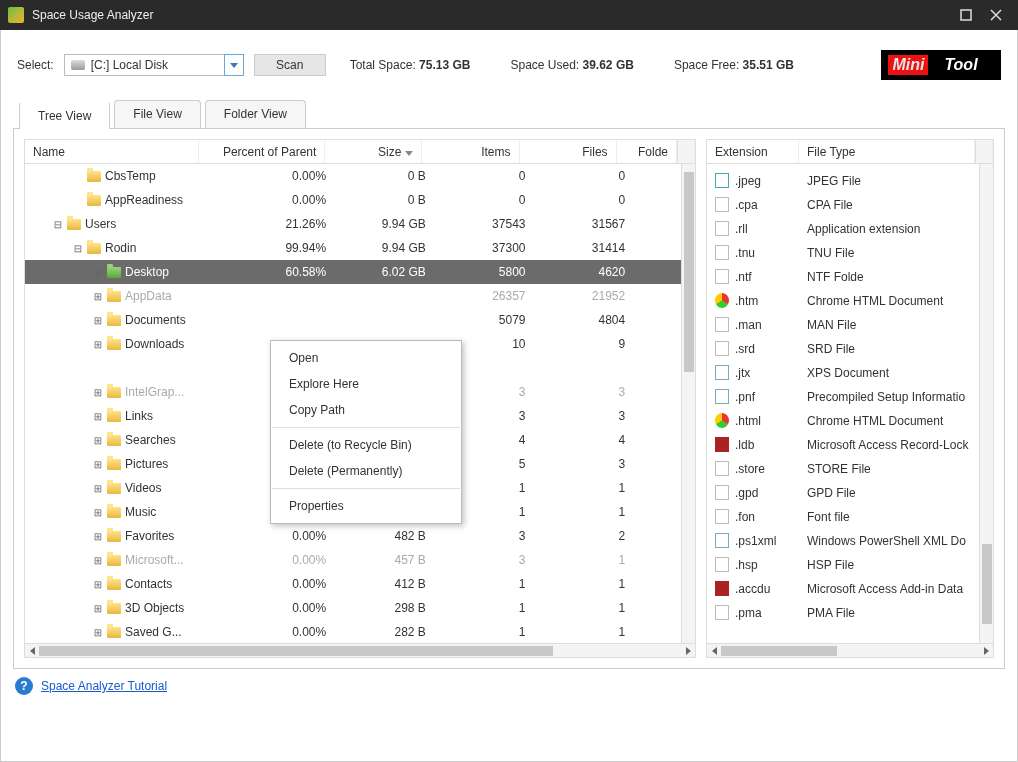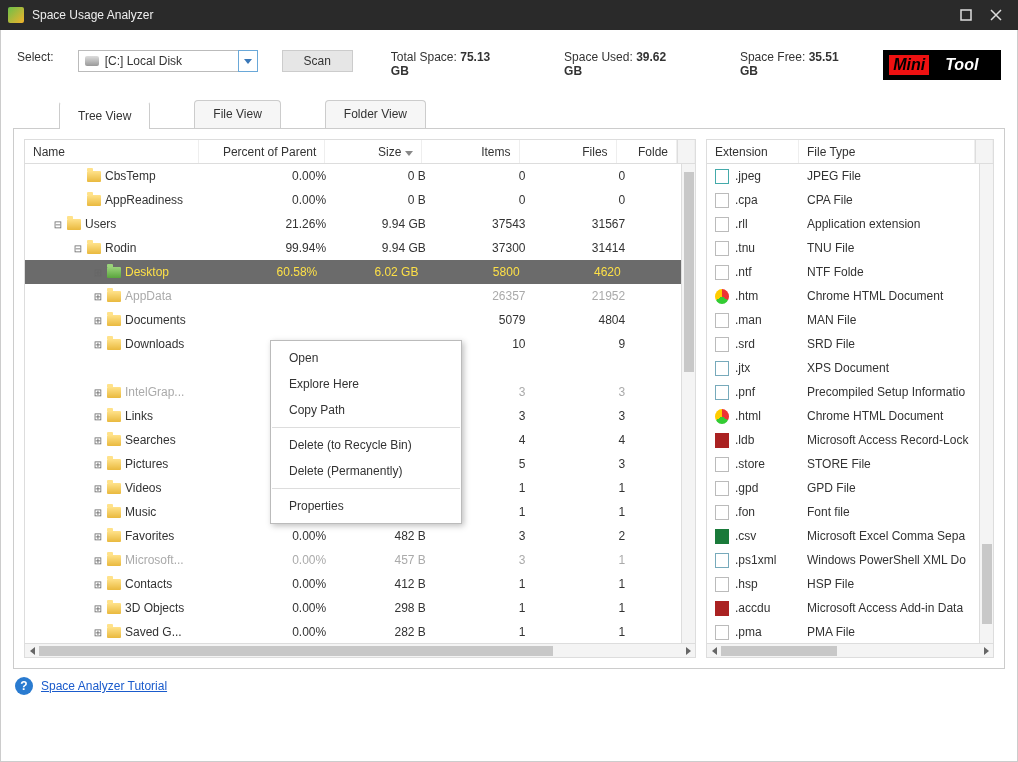--- a/index.html
+++ b/index.html
@@ -9,37 +9,37 @@
   .titlebar { height: 30px; background: #2a2a2a; color: #eee; display: flex; align-items: center; padding: 0 8px; }
   .titlebar .appicon { width: 16px; height: 16px; margin-right: 8px; background: linear-gradient(135deg,#6bc04a,#f2b22b); border-radius: 2px; }
   .titlebar .title { flex: 1; font-size: 12px; }
   .winbtn { width: 28px; height: 20px; margin-left: 2px; display: flex; align-items: center; justify-content: center; color: #ddd; cursor: pointer; }
   .winbtn svg { stroke: #ddd; stroke-width: 1.5; fill: none; }
 
   
   .content { position: absolute; top: 30px; left: 0; right: 0; bottom: 0; border: 1px solid #ccc; border-top: none; background: #fff; padding: 12px; }
 
   
-  .topbar { display: flex; gap: 24px; padding: 8px 4px 16px; }
+  .topbar { display: flex; align-items: center; gap: 10px; padding: 8px 4px 16px; }
   .lbl { color: #333; }
   .selectbox { display: flex; }
   .selectbox .input { width: 160px; height: 22px; border: 1px solid #bbb; border-right:none; background: #fff; display: flex; align-items: center; padding: 0 6px; gap: 6px; }
   .diskicon { width: 14px; height: 10px; background: linear-gradient(#ddd,#999); border-radius: 2px; }
   .selectbox .arrow { width: 20px; height: 22px; border: 1px solid #6aa8d8; background: #fff; display:flex; align-items:center; justify-content:center; }
   .selectbox .arrow svg { fill:#3a78b8; }
   .scanbtn { width: 72px; height: 22px; background: #e6e6e6; border: 1px solid #ccc; cursor: pointer; display: flex; align-items: center; justify-content: center; }
   .info { margin-left: 14px; }
   .info b { font-weight: 600; }
   .logo { margin-left: auto; width: 120px; height: 30px; background:#000; display:flex; align-items:center; justify-content:center; }
-  .logo .mini { background:#e11; color:#000000; font-weight:bold; font-style:italic; padding:1px 4px; font-size:16px; }
+  .logo .mini { background:#e11; color:#e5e5e5; font-weight:bold; font-style:italic; padding:1px 4px; font-size:16px; }
   .logo .tool { color:#fff; font-weight:bold; font-style:italic; font-size:16px; padding:1px 16px;}
 
   
   .tabs { display: flex; gap: 4px; margin-top: 4px; border-bottom: 1px solid #ccc; padding-left: 6px; }
-  .tab { padding: 6px 18px; border: 1px solid #ccc; border-bottom: none; background: #fff; border-radius: 4px 4px 0 0; position: relative; cursor:pointer;margin-left:40px; }
+  .tab { padding: 6px 18px; border: 1px solid #ccc; border-bottom: none; background: #fff; border-radius: 4px 4px 0 0; position: relative; cursor:pointer; }
   .tab.active { border-top: 2px solid #fff; font-weight: normal; top: 1px; background: #fff; }
   .tab:not(.active){ background:#f6f6f6; }
 
   
   .panels { display: flex; gap: 10px; height: 540px; border: 1px solid #ccc; border-top:none; padding: 10px; }
   .treepanel { flex: 1; border: 1px solid #ddd; position: relative; overflow: hidden; }
   .extpanel { width: 288px; border: 1px solid #ddd; position: relative; overflow: hidden; }
 
   
   .hdr { display: flex; height: 24px; border-bottom: 1px solid #ddd; background: #fff; align-items: center; position: sticky; top:0; z-index:2; }
@@ -63,31 +63,31 @@
   .row > div { padding: 0 8px; height:100%; display:flex; align-items:center; }
   .row .col-name { display:flex; align-items:center; gap:4px; }
   .expander { width:10px; height:10px; display:flex; align-items:center; justify-content:center; cursor:pointer;}
   .expander.plus::before { content:"⊞"; font-size:10px; color:#666; }
   .expander.minus::before { content:"⊟"; font-size:10px; color:#666; }
   .expander.none::before { content:""; }
   .foldericon { width:14px; height:11px; background: linear-gradient(#ffe28a,#e9b93e); border-radius:1px; position:relative; flex-shrink:0;}
   .foldericon::before{content:"";position:absolute;top:-3px;left:0;width:6px;height:3px;background:#ffe28a;border-radius:1px 1px 0 0;}
   .foldericon.sel { background: linear-gradient(#9ad37a,#5aa53d); }
   .foldericon.sel::before{background:#9ad37a;}
-  .row.selected { background:#6b6b6b; color:#fde047;gap:8px; }
+  .row.selected { background:#6b6b6b; color:#ffffff; }
   .row.selected .foldericon{ }
   .dim { color:#aaa; }
   .row.dim-row .col-pct, .row.dim-row .col-size, .row.dim-row .col-files, .row.dim-row .col-items { color:#aaa; }
 
   
   .e-col-ext { width: 92px; }
   .e-col-type { flex:1; }
   .ext-rows { height: calc(100% - 24px - 14px); overflow:hidden; }
   .erow { display:flex; height:24px; align-items:center; font-size:12px; }
-  .erow > div { padding: 0 8px; height:100%; display:flex; align-items:center; gap:6px; }
+  .erow > div { padding: 0 8px; height:100%; display:flex; align-items:flex-end; gap:6px; }
   .exticon { width:14px; height:15px; border:1px solid #9aa; background:#fff; position:relative; flex-shrink:0;}
   .exticon.blank { border-color:#bbb;}
   .exticon.img { border-color:#4aa; }
   .exticon.chrome { background: conic-gradient(#e33 0 120deg,#3c3 120deg 240deg,#fc0 240deg 360deg); border-radius:50%; border:none;}
   .exticon.access { background:#a22; border:none;}
   .exticon.excel { background:#1a7a3a; border:none;}
   .exticon.img2 { border-color:#7ab; }
 
   
   .hscroll { position:absolute; left:0; right:0; bottom:0; height:14px; background:#f4f4f4; border-top:1px solid #ddd; display:flex; align-items:center;}
@@ -571,27 +571,20 @@
           </div>
           <div class="erow">
             <div class="e-col-ext">
               <span class="exticon blank"></span>
               <span>.fon</span>
             </div>
             <div class="e-col-type">Font file</div>
           </div>
           <div class="erow">
             <div class="e-col-ext">
-              <span class="exticon excel"></span>
-              <span>.csv</span>
-            </div>
-            <div class="e-col-type">Microsoft Excel Comma Sepa</div>
-          </div>
-          <div class="erow">
-            <div class="e-col-ext">
               <span class="exticon img2"></span>
               <span>.ps1xml</span>
             </div>
             <div class="e-col-type">Windows PowerShell XML Do</div>
           </div>
           <div class="erow">
             <div class="e-col-ext">
               <span class="exticon blank"></span>
               <span>.hsp</span>
             </div>

